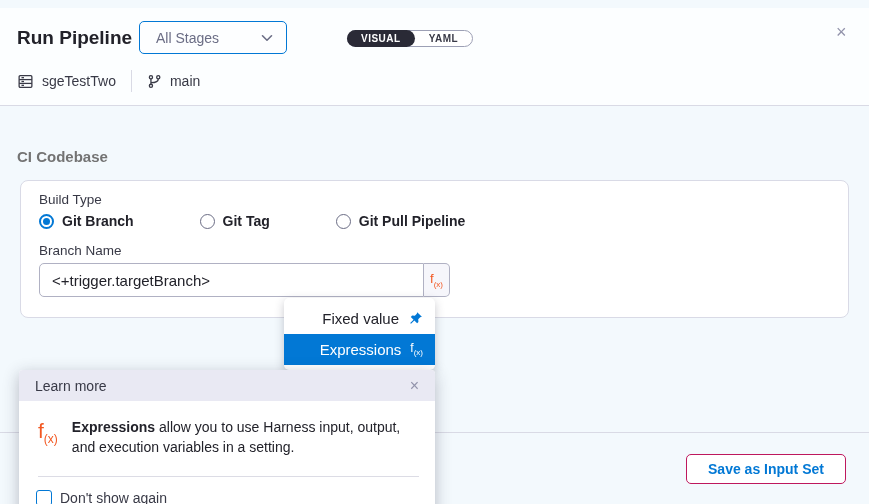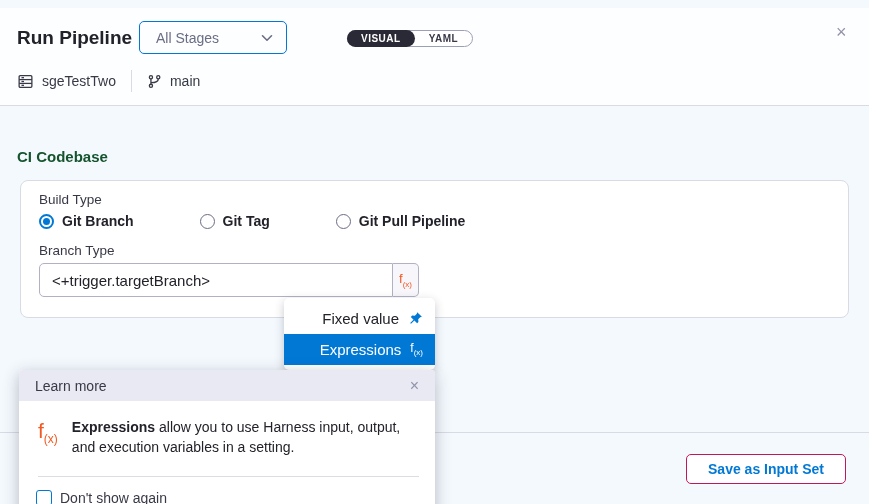--- a/index.html
+++ b/index.html
@@ -22,36 +22,36 @@
     align-items:center; padding:0 14px; cursor:pointer; }
   .mode-visual { background:#2A2A36; color:#fff; border-radius:9px; margin:-1px 0 -1px -1px; }
   .mode-yaml { color:#383946; }
   .dialog-close { position:absolute; left:836px; top:15px; font-size:18px; color:#9293AB;
     cursor:pointer; line-height:1; }
   .meta-row { position:absolute; left:17px; top:61px; height:24px; display:flex; align-items:center; }
   .meta-row .txt { font-size:14px; color:#383946; margin-left:8px; }
   .v-divider { width:1px; height:22px; background:#D9DAE5; margin:0 15px; }
   .icon { display:inline-flex; align-items:center; }
   
-  .section-title { position:absolute; left:17px; top:148px; font-size:15px; font-weight:600; color:#14532d; }
+  .section-title { position:absolute; left:17px; top:148px; font-size:15px; font-weight:600; color:#737373; }
   .card { position:absolute; left:20px; top:180px; width:829px; height:138px;
     background:#fff; border:1px solid #D9DAE6; border-radius:8px;padding-left:36px; }
   .field-label { font-size:13.5px; color:#383946; font-weight:500; }
   .build-type-label { position:absolute; left:18px; top:11px; }
   .radio-row { position:absolute; left:18px; top:32px; display:flex; align-items:flex-end;gap:36px; }
   .radio-item { display:flex; align-items:center; margin-right:30px; cursor:pointer; }
   .radio-circle { width:15px; height:15px; border-radius:50%; border:1.5px solid #6B6D85;
     background:#fff; position:relative; flex:none; }
   .radio-circle.checked { border:2px solid #0278D5; }
   .radio-circle.checked::after { content:""; position:absolute; left:2px; top:2px;
     width:7px; height:7px; border-radius:50%; background:#0278D5; }
   .radio-label { font-size:14px; font-weight:600; color:#22222A; margin-left:8px; }
   .branch-label { position:absolute; left:18px; top:62px; }
   .input-row { position:absolute; left:18px; top:82px; display:flex; height:34px; }
-  .text-input { width:354px; height:34px; border:1px solid #B0B1C3; border-radius:5px 0 0 5px;
+  .text-input { width:385px; height:34px; border:1px solid #B0B1C3; border-radius:5px 0 0 5px;
     padding:0 12px; font-size:15px; color:#22222A; background:#fff;
     font-family:"Liberation Sans", sans-serif; outline:none; }
   .fx-btn { width:26px; height:34px; border:1px solid #B0B1C3; border-left:none;
     border-radius:0 5px 5px 0; background:#F6F6FB; display:flex; align-items:center;
     justify-content:center; cursor:pointer; color:#F25822; }
   .fx { font-size:13px; line-height:1; white-space:nowrap; }
   .fx sub { font-size:8px; }
   
   .vt-menu { position:absolute; left:284px; top:298px; width:151px; background:#fff;
     border-radius:5px; box-shadow:0 3px 10px rgba(40,41,61,.25); padding:5px 0; z-index:5; }
@@ -147,21 +147,21 @@
       <div class="radio-item">
         <span class="radio-circle"></span>
         <span class="radio-label">Git Tag</span>
       </div>
       <div class="radio-item">
         <span class="radio-circle"></span>
         <span class="radio-label">Git Pull Pipeline</span>
       </div>
     </div>
 
-    <div class="field-label branch-label">Branch Type</div>
+    <div class="field-label branch-label">Branch Name</div>
 
     <div class="input-row">
       <input class="text-input" type="text" value="&lt;+trigger.targetBranch&gt;" style="">
       <div class="fx-btn">
         <span class="fx"><span>f</span><sub>(x)</sub></span>
       </div>
     </div>
   </div>
 
   <div class="footer-divider"></div>

